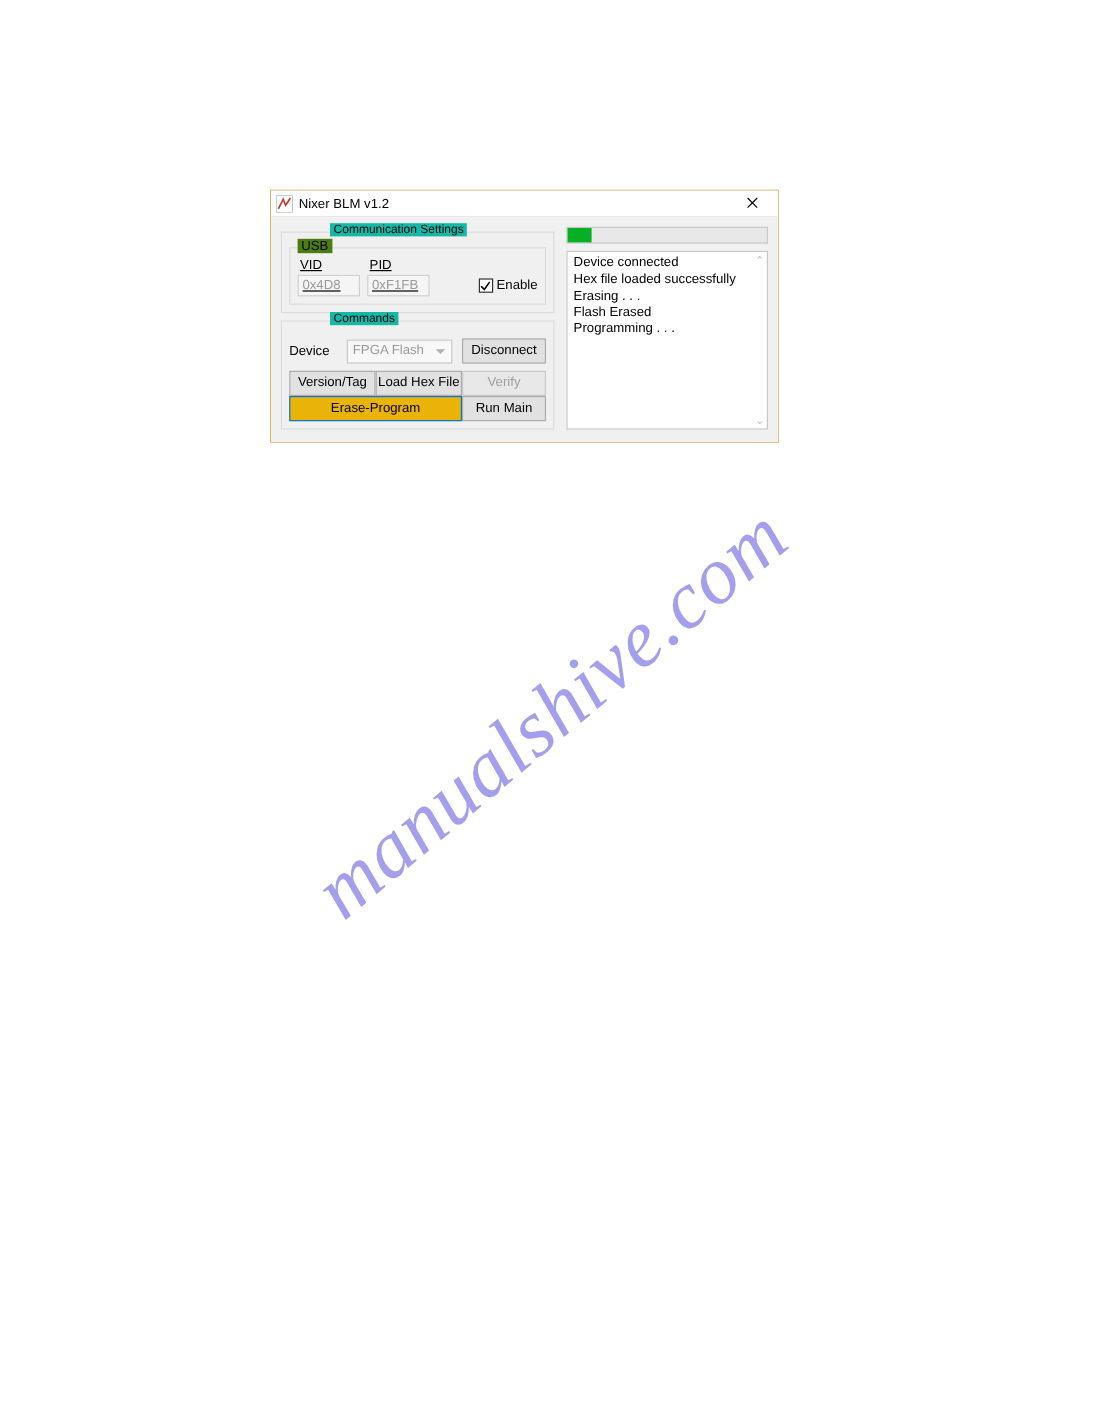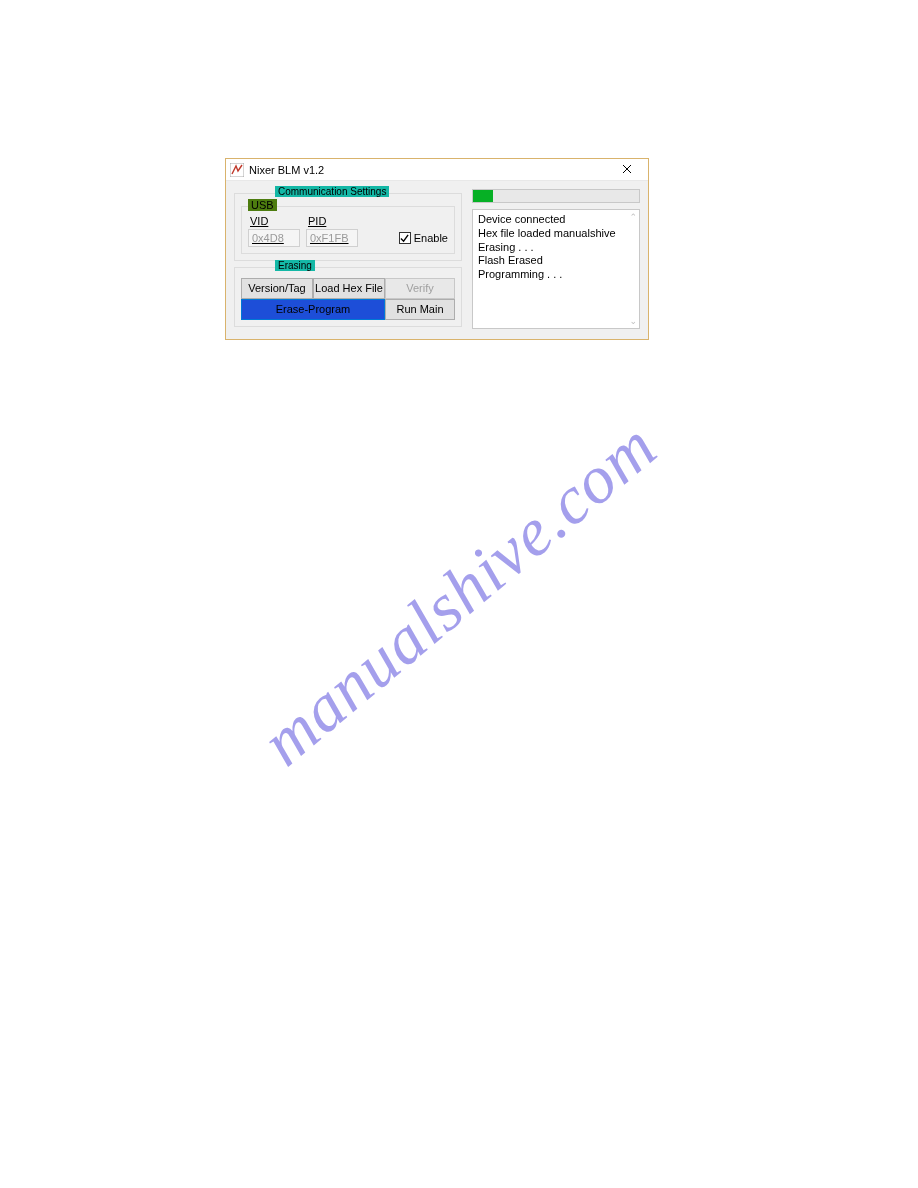--- a/index.html
+++ b/index.html
@@ -164,21 +164,21 @@
     color: #000;
     font-size: 11px;
     text-align: center;
     line-height: 19px;
     cursor: default;
   }
   .btn.disabled { color: #a0a0a0; background: #e8e8e8; border-color: #c8c8c8; }
   .btn.wide { grid-column: span 2; }
   .btn.primary {
     border: 1px solid #0078d7;
-    background: #1d4ed8;
+    background: #eab308;
   }
   .progress-outer {
     height: 14px;
     border: 1px solid #c8c8c8;
     background: #e8e8e8;
     margin-top: 2px;
   }
   .progress-inner {
     height: 100%;
     width: 12%;
@@ -266,42 +266,49 @@
                       <path d="M1 5 L4 8 L9 1" stroke="#000" stroke-width="1.5" fill="none"></path>
                     </svg>
                 </span>
                 <span>Enable</span>
               </div>
             </div>
           </div>
         </div>
 
         <div class="groupbox">
-          <span class="groupbox-label">Erasing</span>
-
+          <span class="groupbox-label">Commands</span>
+
+          <div class="device-row">
+            <span class="lbl">Device</span>
+            <div class="combo">
+              <span>FPGA Flash</span>
+            </div>
+            <div class="btn" style="width:70px;flex:none">Disconnect</div>
+          </div>
 
           <div class="btn-grid">
             <div class="btn">Version/Tag</div>
             <div class="btn">Load Hex File</div>
             <div class="btn disabled">Verify</div>
             <div class="btn wide primary">Erase-Program</div>
             <div class="btn">Run Main</div>
           </div>
         </div>
 
       </div>
 
       <div class="right-col">
         <div class="progress-outer">
           <div class="progress-inner"></div>
         </div>
         <div class="log-box">
           <span class="scroll-ghost-up">⌃</span>
           <div class="log-line">Device connected</div>
-          <div class="log-line">Hex file loaded manualshive</div>
+          <div class="log-line">Hex file loaded successfully</div>
           <div class="log-line">Erasing . . .</div>
           <div class="log-line">Flash Erased</div>
           <div class="log-line">Programming . . .</div>
           <span class="scroll-ghost-down">⌄</span>
         </div>
       </div>
 
     </div>
   </div>
 </div>

